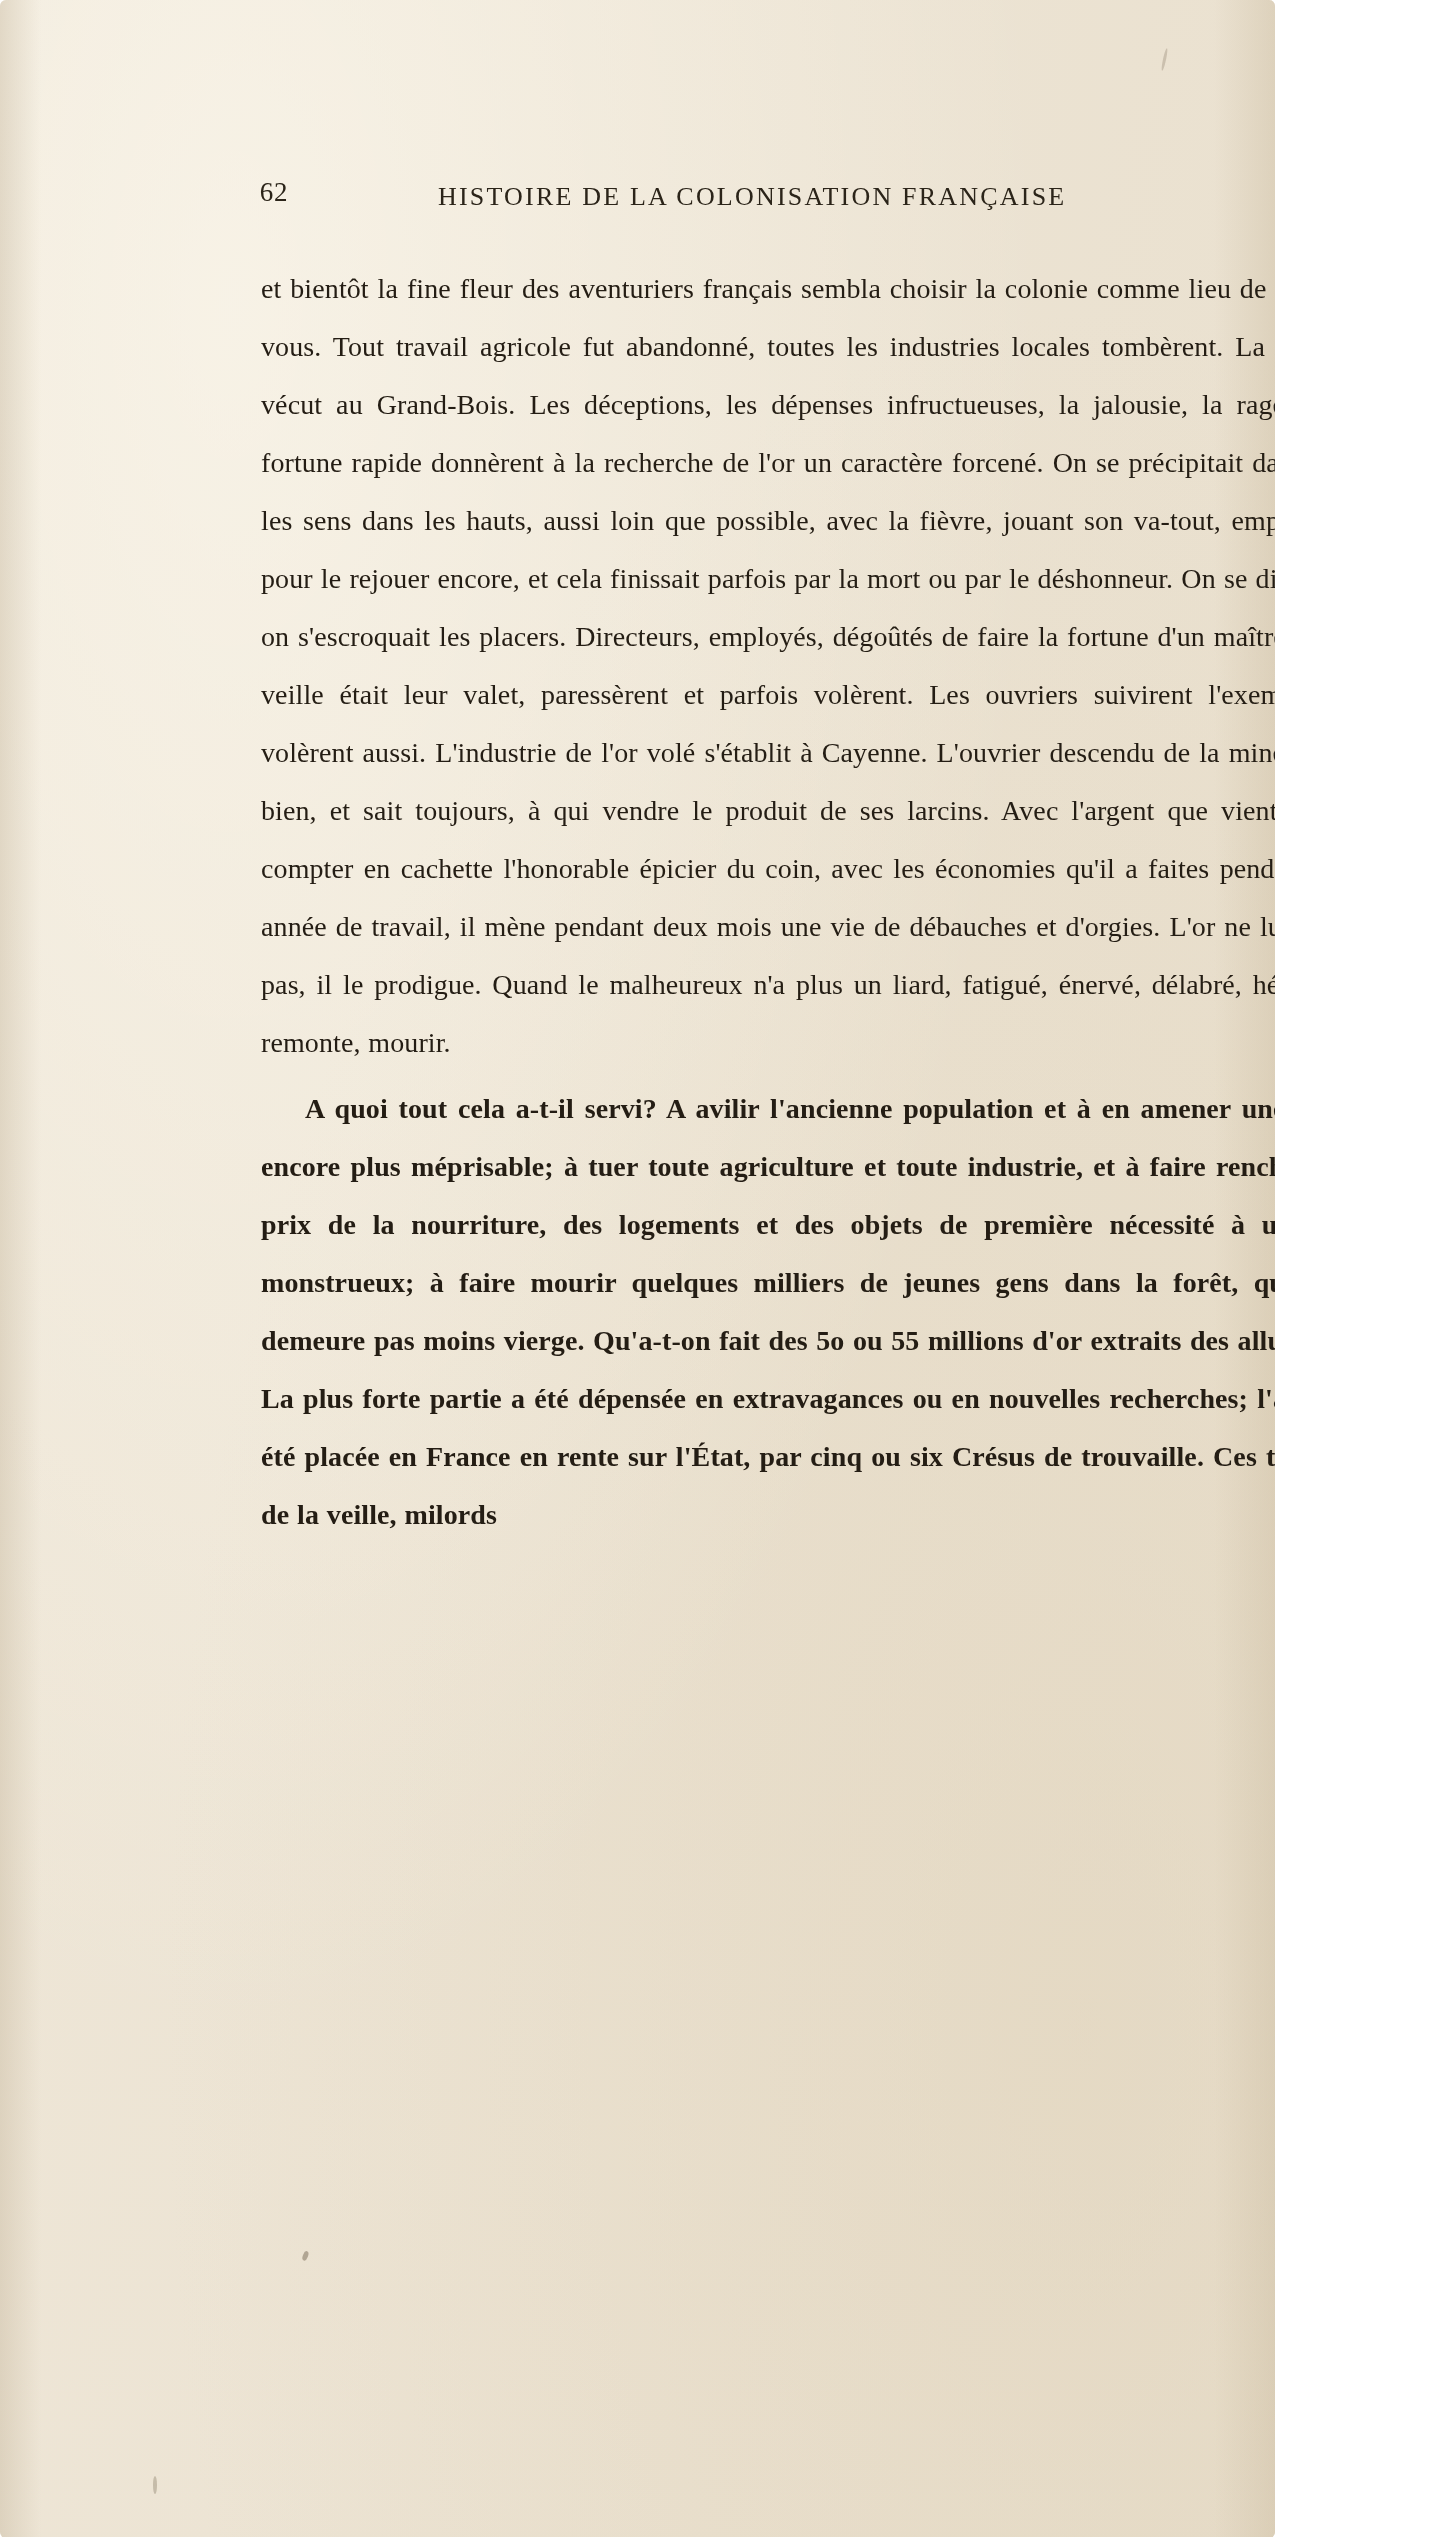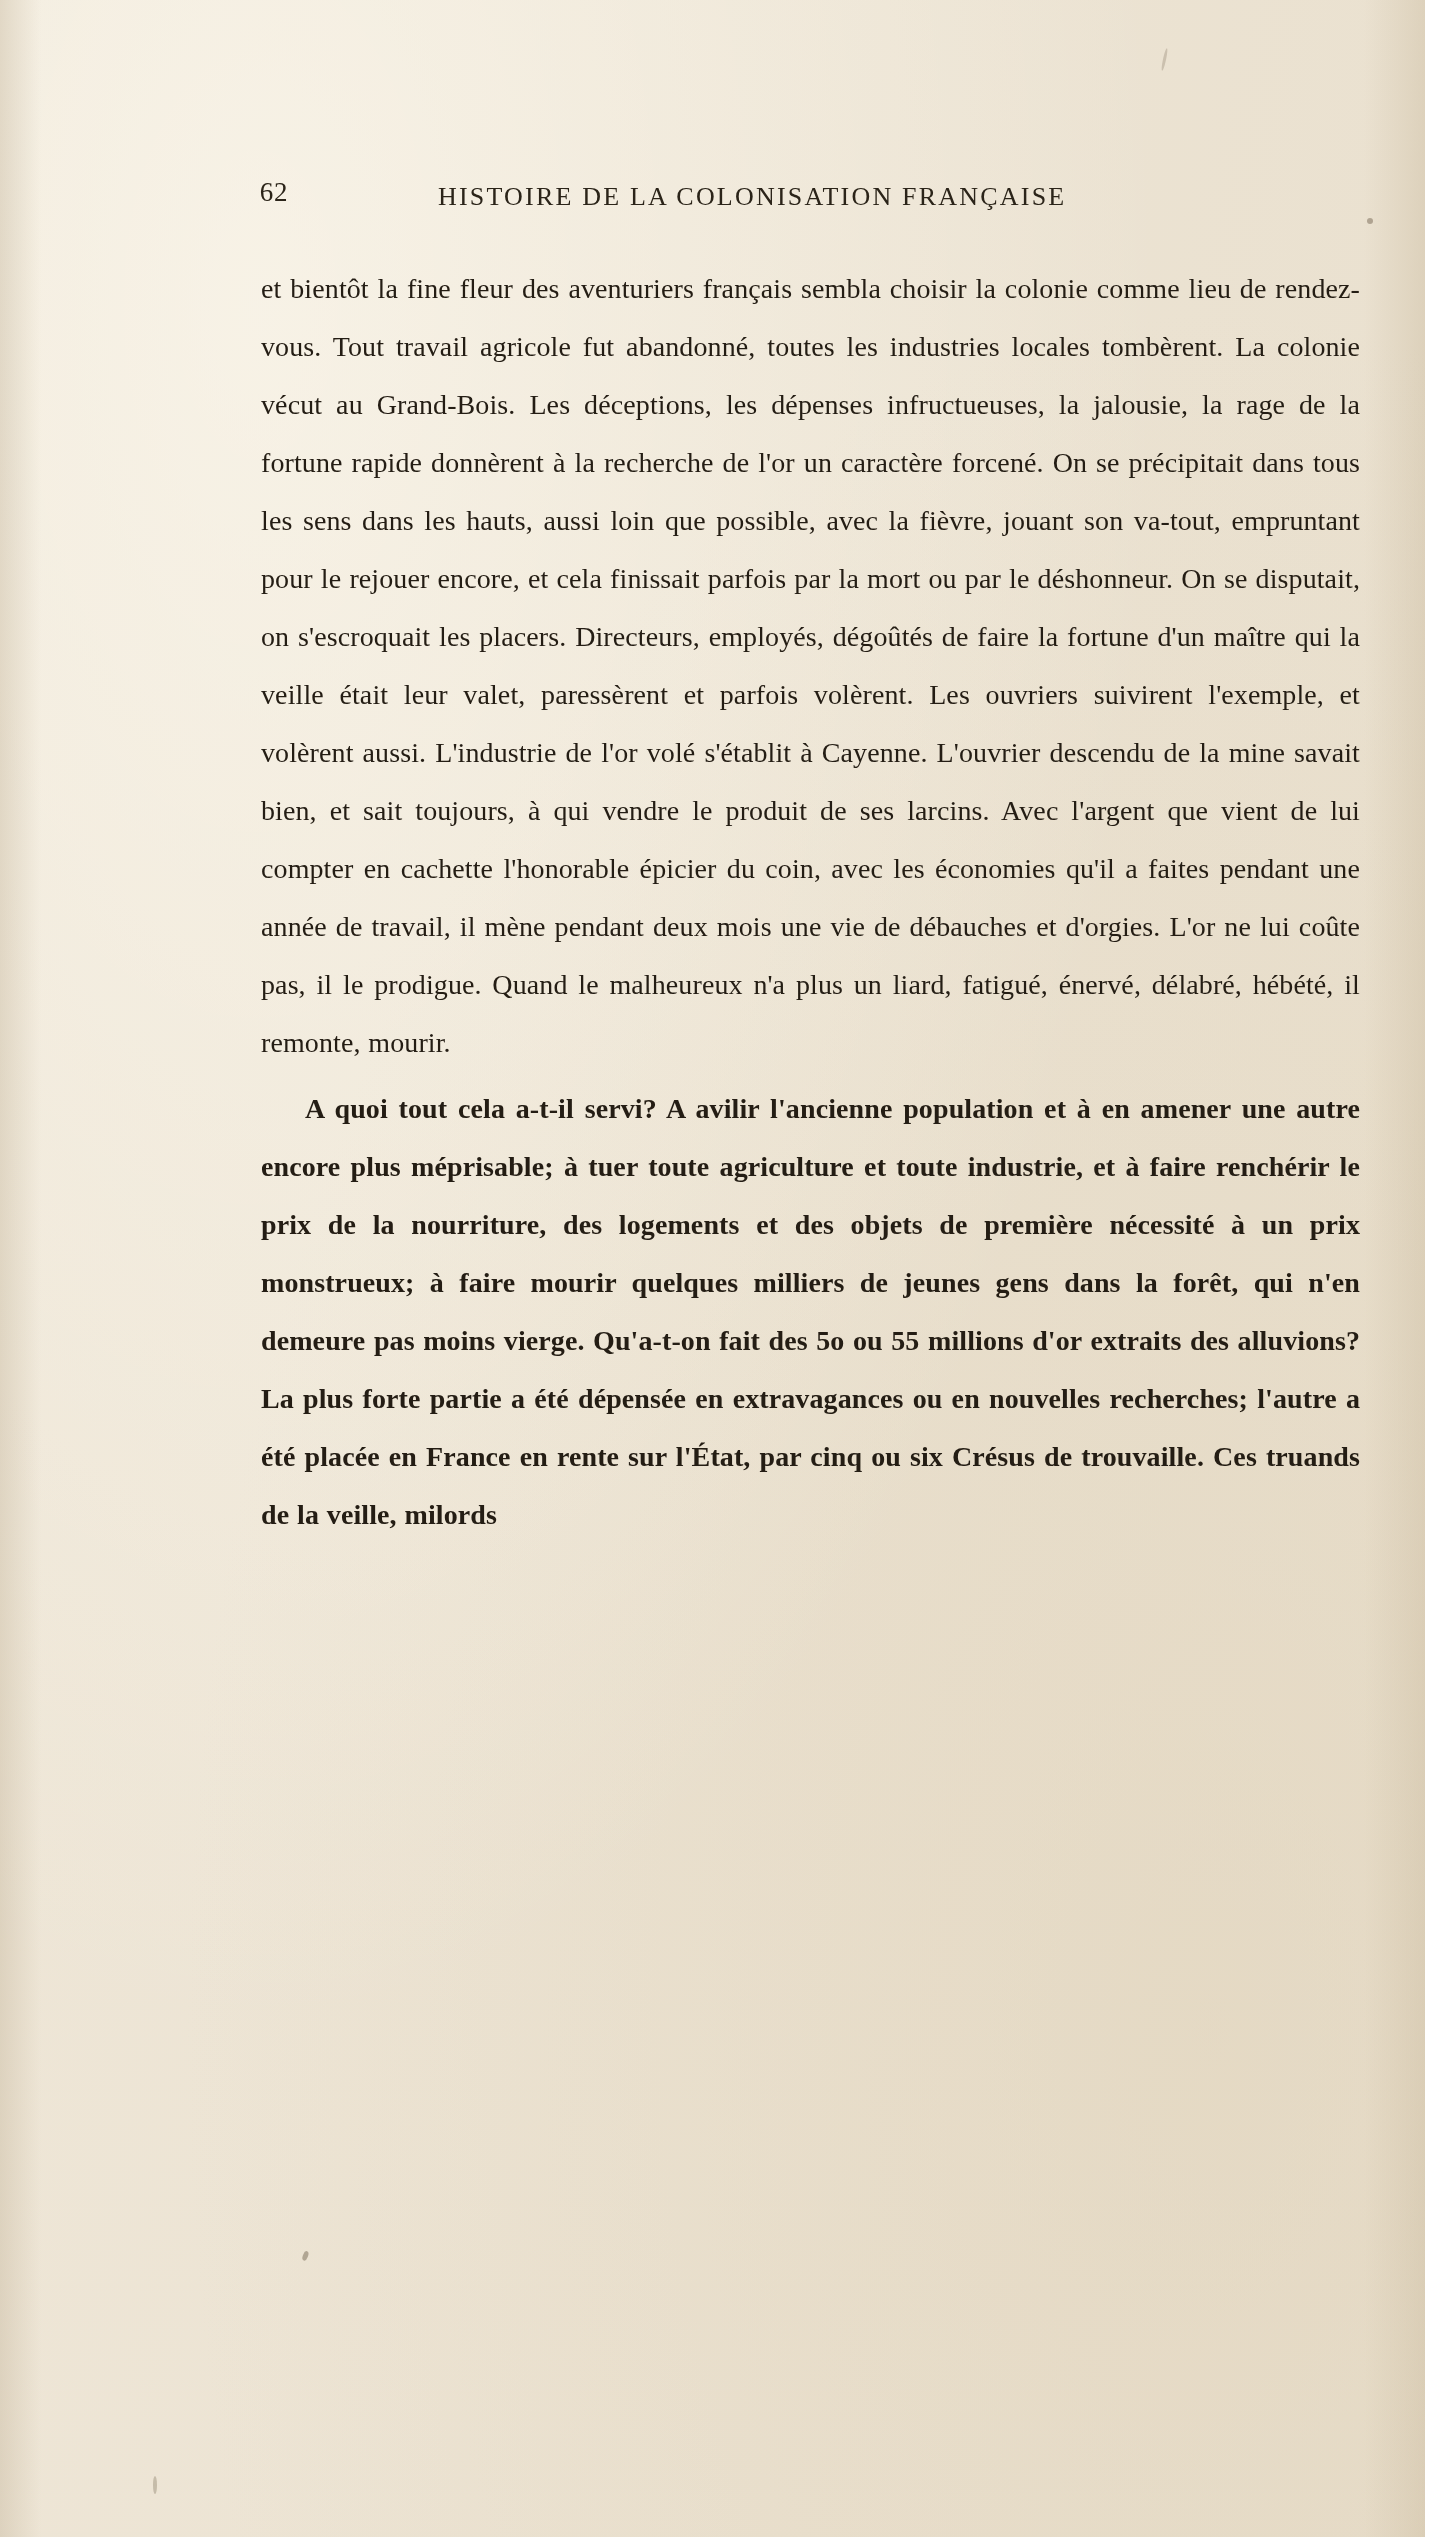--- a/index.html
+++ b/index.html
@@ -5,24 +5,25 @@
   html, body {
     margin: 0;
     padding: 0;
     background: #ffffff;
   }
   body {
     font-family: "Liberation Serif", serif;
   }
   .page {
     position: relative;
-    width: 1425px;
+    width: 1275px;
     height: 2538px;
     background: #efe7d8;
     overflow: hidden;
+    border-radius: 6px;
   }
   
   .page::before {
     content: "";
     position: absolute;
     inset: 0;
     background:
       radial-gradient(ellipse at 18% 12%, rgba(255,252,243,0.55) 0%, rgba(255,252,243,0) 55%),
       radial-gradient(ellipse at 85% 80%, rgba(222,208,182,0.45) 0%, rgba(222,208,182,0) 60%),
       linear-gradient(100deg, rgba(236,227,209,0.0) 0%, rgba(221,209,186,0.35) 100%);

